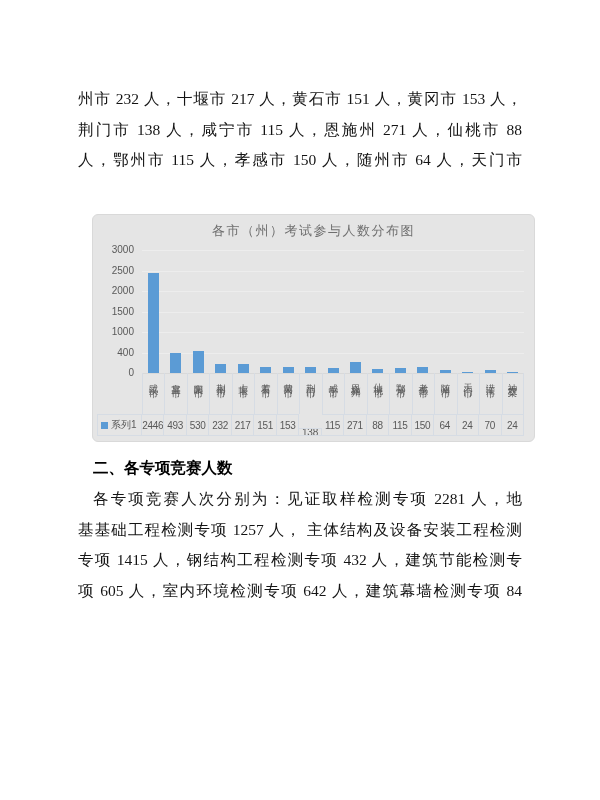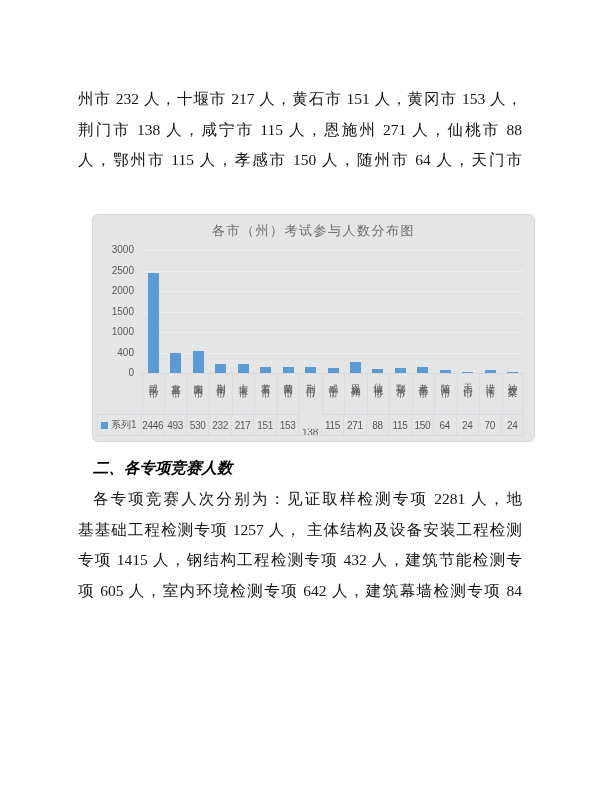--- a/index.html
+++ b/index.html
@@ -7,21 +7,21 @@
         font-family:"Liberation Serif","DejaVu Serif",serif;color:#111;}
 
   
   .para{position:absolute;left:78px;width:444px;font-size:15.5px;line-height:30.5px;color:#141414;}
   .tline{text-align:justify;text-align-last:justify;white-space:normal;}
   .tline.last{text-align-last:left;}
   .tline.indent{padding-left:15px;}
 
   .sec-heading{position:absolute;left:78px;top:456px;width:444px;padding-left:15px;box-sizing:border-box;
         font-family:"Liberation Sans","DejaVu Sans",sans-serif;font-weight:700;font-size:15.5px;
-        line-height:24px;color:#000;font-style:italic;}
+        line-height:24px;color:#000;}
 
   
   .chart-box{position:absolute;left:92px;top:214px;width:441px;height:226px;background:#e5e5e5;
         border:1px solid #d9d9d9;border-radius:6px;
         font-family:"Liberation Sans","DejaVu Sans",sans-serif;}
   .chart-title{position:absolute;top:7px;left:0;width:100%;text-align:center;
         font-size:13px;letter-spacing:1.5px;color:#6f6f6f;}
   .ytick{position:absolute;left:0;width:45px;padding-right:4px;box-sizing:border-box;
         text-align:right;font-size:10px;line-height:14px;color:#595959;}
   .plot{position:absolute;left:49px;top:35px;width:382px;height:123px;}

